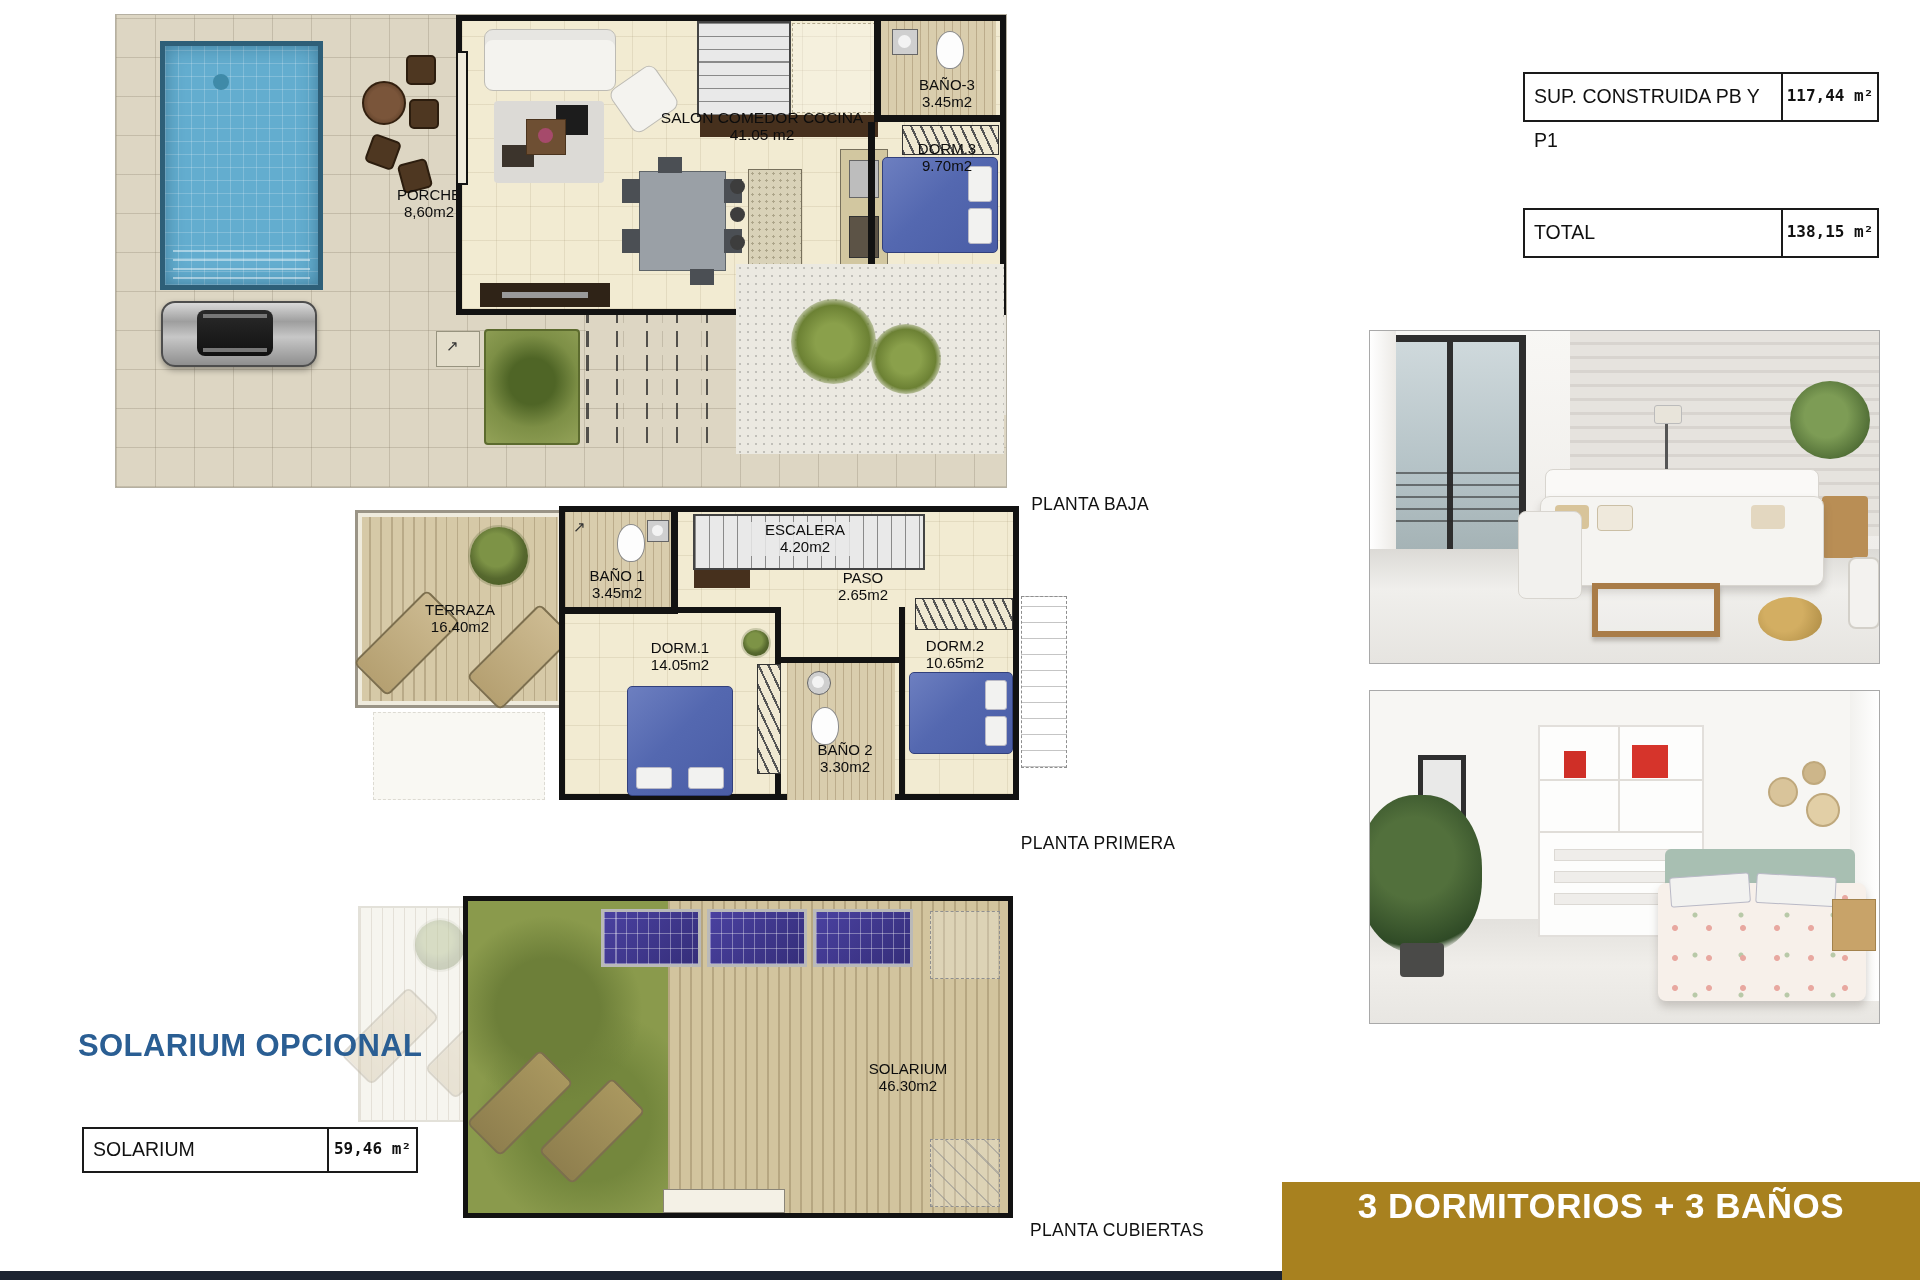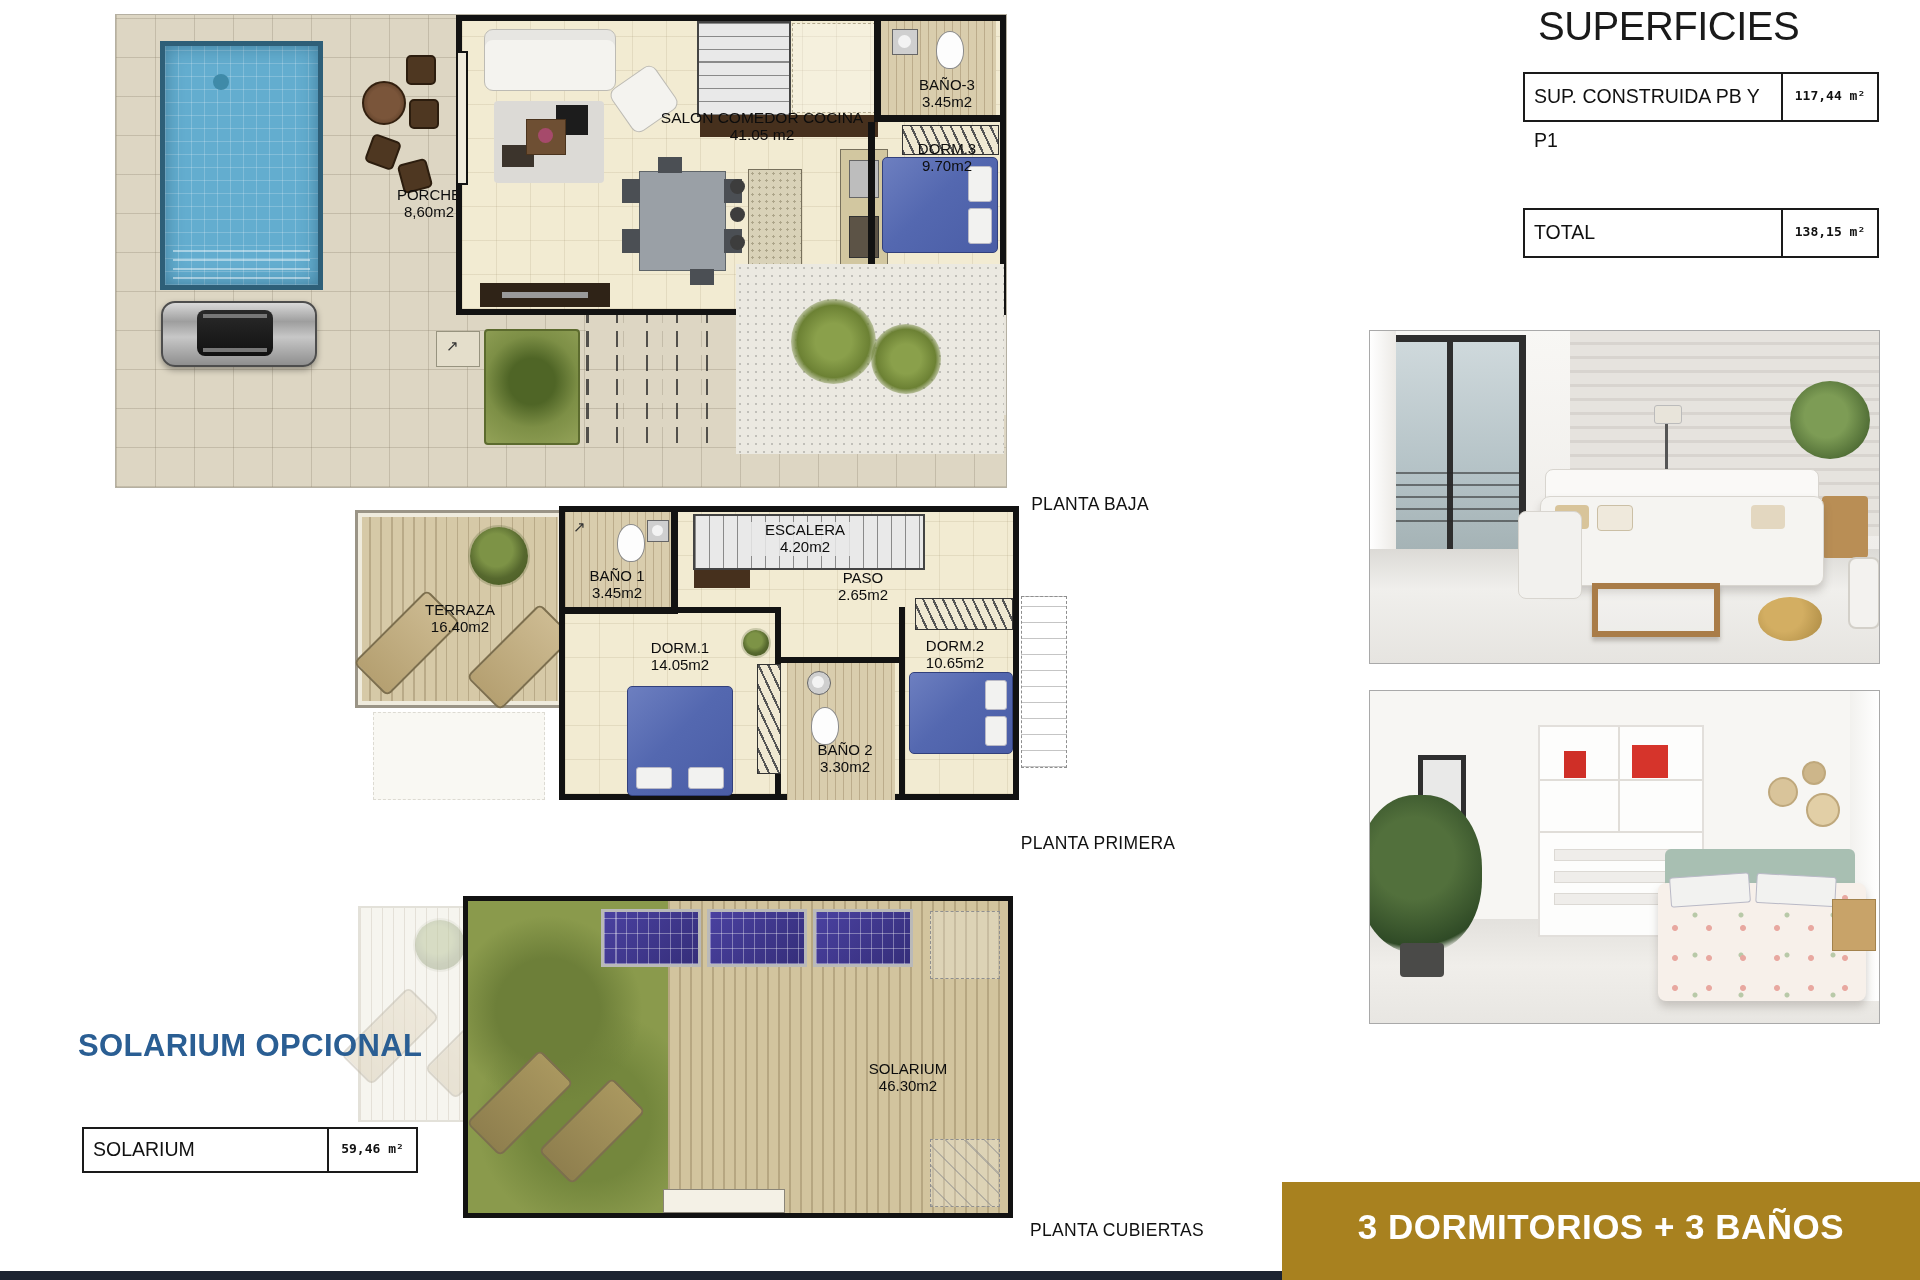--- a/index.html
+++ b/index.html
@@ -40,30 +40,30 @@
   .palm{position:absolute;border-radius:50%;
     background:radial-gradient(circle at 50% 50%,#8aa04b 0 30%,#6c8134 60%,rgba(108,129,52,.15) 75%,transparent 78%);}
   .dashbox{position:absolute;border:1.6px dashed #8f8f8f;background:rgba(255,255,255,.25);}
   .arrow-glyph{position:absolute;font-size:15px;color:#333;}
   
   .sup-title{position:absolute;font-size:40px;letter-spacing:-.5px;color:#1a1a1a;}
   .srow{position:absolute;width:352px;height:46px;border:2px solid #1a1a1a;background:#fff;}
   .slabel{position:absolute;left:0;top:0;width:256px;height:100%;line-height:44px;
           padding-left:9px;font-size:19.5px;color:#111;box-sizing:border-box;}
   .sval{position:absolute;right:0;top:0;width:94px;height:100%;line-height:44px;text-align:center;
-        border-left:2px solid #1a1a1a;font-family:"DejaVu Sans Mono",monospace;font-size:13px;font-weight:700;}
+        border-left:2px solid #1a1a1a;font-family:"DejaVu Sans Mono",monospace;font-size:16px;font-weight:700;}
   
   .photo{position:absolute;width:509px;height:332px;border:1px solid #a9a9a9;background:#f5f3ef;overflow:hidden;}
   
   .sol-es{position:absolute;font-size:31px;font-weight:800;color:#2a5e93;letter-spacing:.4px;}
   .sol-en{position:absolute;font-size:31px;font-weight:800;font-style:italic;color:#64abe4;letter-spacing:.4px;}
   
   .banner{position:absolute;left:1282px;top:1182px;width:638px;height:98px;background:#a8811f;
           color:#fff;text-align:center;}
-  .banner .l1{margin-top:25px;font-size:35px;font-weight:800;letter-spacing:.5px;}
+  .banner .l1{margin-top:4px;font-size:35px;font-weight:800;letter-spacing:.5px;}
   .banner .l2{font-size:35px;font-weight:800;font-style:italic;letter-spacing:.5px;}
   .footer-strip{position:absolute;left:0;top:1271px;width:1282px;height:9px;background:#1c2331;}
   .ghost{opacity:.5;}
 </style>
 </head>
 <body>
 
 <div class="page">
 
   <div class="plan" style="left:115px;top:14px;width:890px;height:472px;">
@@ -307,21 +307,20 @@
       </div>
 
       <div class="abs" style="left:195px;bottom:0;width:120px;height:22px;background:#f4f1e6;border:1.5px solid #8a8578;"></div>
       <div class="dashbox" style="left:462px;top:10px;width:68px;height:66px;"></div>
       <div class="dashbox" style="left:462px;top:238px;width:68px;height:66px;
            background-image:repeating-linear-gradient(45deg,rgba(140,140,140,.5) 0 1.5px,transparent 1.5px 14px);"></div>
     </div>
   </div>
   <div class="caption" style="left:1017px;top:1220px;width:200px;">PLANTA CUBIERTAS</div>
 
-  <div class="sup-title" style="left:1538px;top:4px;">SUPERFICIES</div>
   <div class="srow" style="left:1523px;top:72px;">
     <div class="slabel">SUP. CONSTRUIDA PB Y P1</div>
     <div class="sval">117,44 m²</div>
   </div>
   <div class="srow" style="left:1523px;top:208px;">
     <div class="slabel">TOTAL</div>
     <div class="sval">138,15 m²</div>
   </div>
 
   <div class="photo" style="left:1369px;top:330px;">

